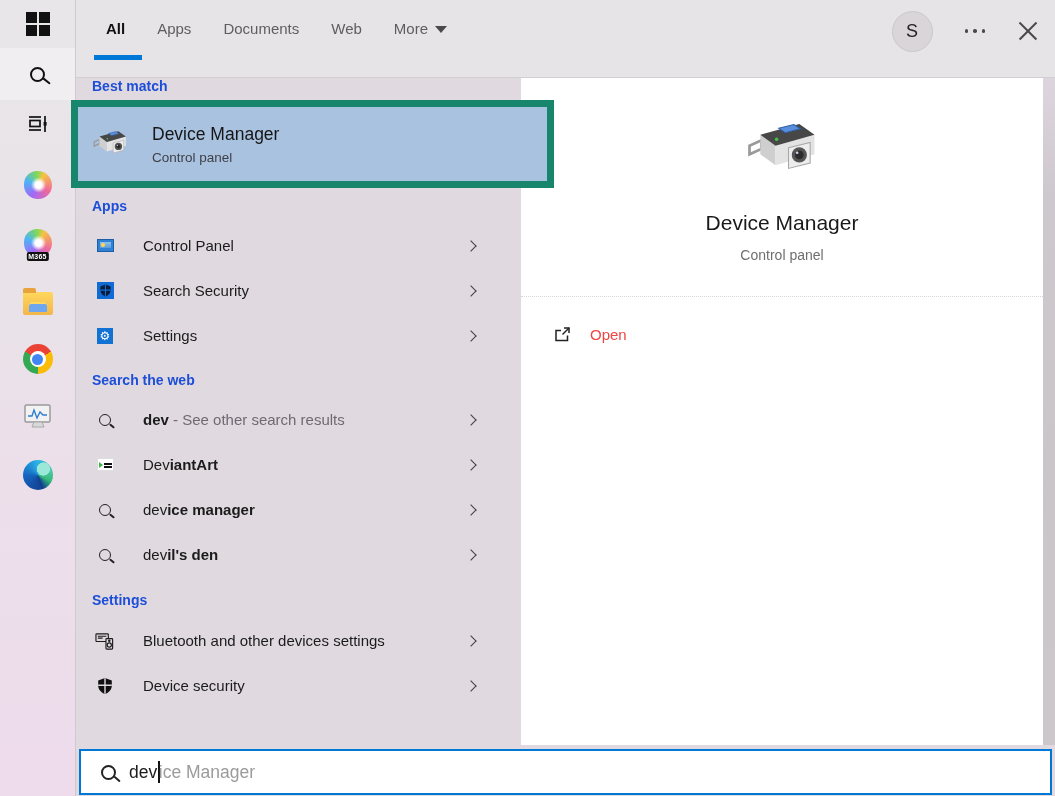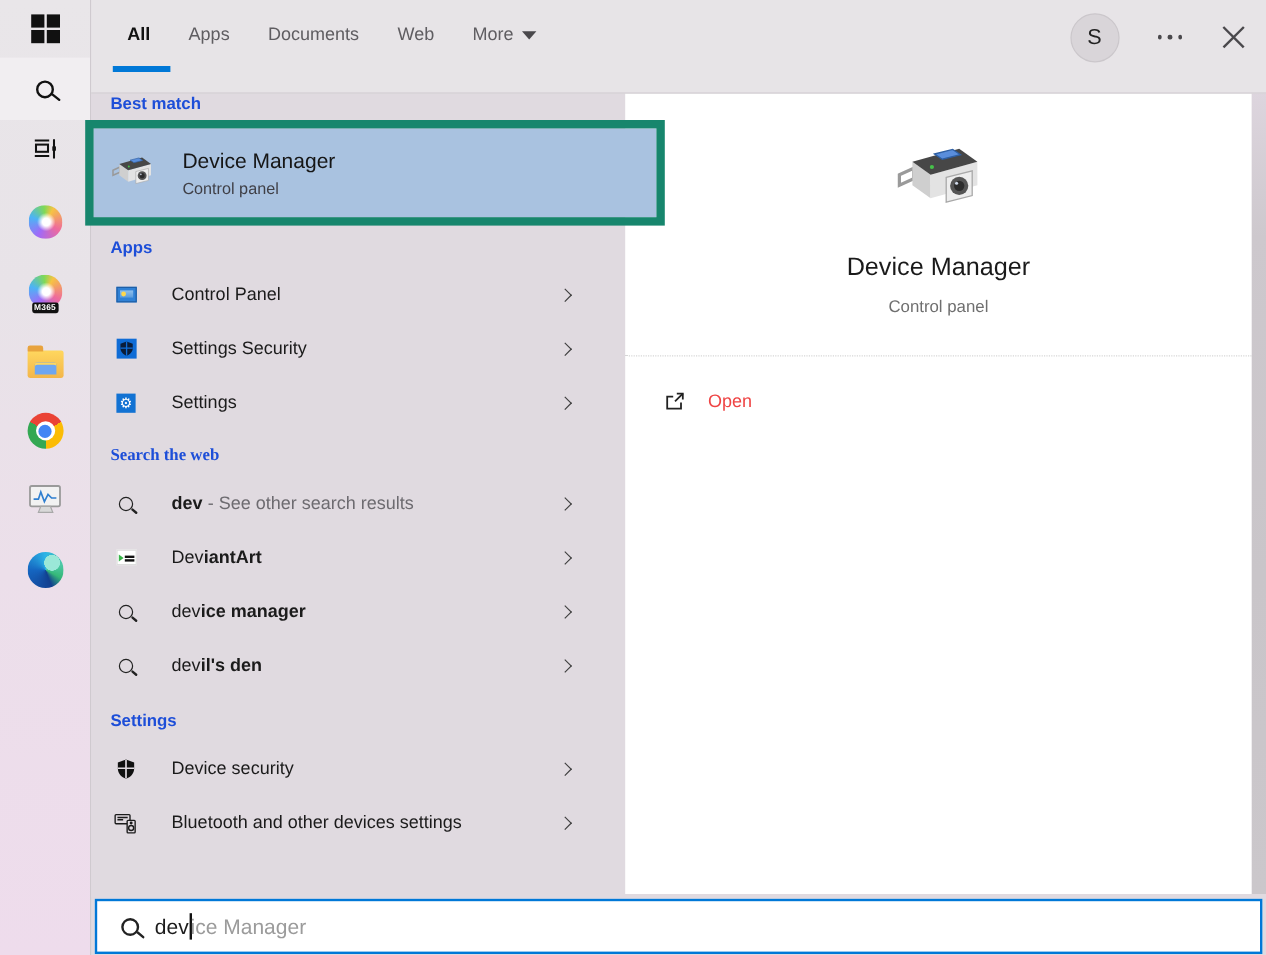--- a/index.html
+++ b/index.html
@@ -60,21 +60,21 @@
   .close-x::before,.close-x::after{content:"";position:absolute;left:-1px;top:10px;width:24px;height:1.8px;background:#4a484c;}
   .close-x::before{transform:rotate(45deg);}
   .close-x::after{transform:rotate(-45deg);}
 
   
   .results{position:absolute;left:0;top:62px;width:445px;bottom:48px;background:var(--results-bg);}
   .sec-header{font-size:14px;font-weight:bold;color:#1d4ed8;margin:0 0 0 16px;height:18px;line-height:18px;}
   .h-bm{margin-top:15px;}
   .bm-spacer{height:92px;}
   .h-apps{margin-top:10px;margin-bottom:8px;}
-  .h-web{margin-top:13px;margin-bottom:8px;font-family:Liberation Serif, serif;}
+  .h-web{margin-top:13px;margin-bottom:8px;}
   .h-set{margin-top:14px;margin-bottom:9px;}
   .row{height:45px;display:flex;align-items:center;padding-left:19px;position:relative;cursor:pointer;}
   .row .icon-box{width:20px;height:20px;display:flex;align-items:center;justify-content:center;flex:0 0 auto;}
   .row .lbl{margin-left:28px;font-size:15px;color:var(--ink);white-space:nowrap;}
   .lbl .typed{font-weight:normal;}
   .lbl .rest{font-weight:bold;}
   .row.first-web .typed{font-weight:bold;}
   .row.first-web .rest{font-weight:normal;color:#6d6b70;}
   .chev{position:absolute;right:46px;top:50%;width:8px;height:8px;border-top:1.7px solid #3f3f3f;border-right:1.7px solid #3f3f3f;transform:translateY(-50%) rotate(45deg);}
   .mag-sm{width:12px;height:12px;border:1.9px solid #222;border-radius:50%;position:relative;}
@@ -222,21 +222,21 @@
         <span class="chev"></span>
       </div>
       <div class="row">
         <span class="icon-box">
           <svg width="17" height="17" viewBox="0 0 17 17">
             <rect width="17" height="17" fill="#0f6cd6"></rect>
             <path d="M8.5 2.6 L13.6 4.4 V8 C13.6 11.2 11.4 13.3 8.5 14.4 C5.6 13.3 3.4 11.2 3.4 8 V4.4 Z" fill="#0a1c38"></path>
             <path d="M8.5 2.6 V14.4 M3.4 8.1 H13.6" stroke="#0f6cd6" stroke-width="1.1"></path>
           </svg>
         </span>
-        <span class="lbl">Settings Security</span>
+        <span class="lbl">Search Security</span>
         <span class="chev"></span>
       </div>
       <div class="row">
         <span class="icon-box">
             <span class="tile tile-settings">⚙</span>
           </span>
         <span class="lbl">Settings</span>
         <span class="chev"></span>
       </div>
 
@@ -264,50 +264,50 @@
       </div>
       <div class="row">
         <span class="icon-box">
             <span class="mag-sm"></span>
           </span>
         <span class="lbl"><span class="typed">dev</span><span class="rest">il's den</span></span>
         <span class="chev"></span>
       </div>
 
       <div class="sec-header h-set">Settings</div>
+      <div class="row">
+        <span class="icon-box">
+          <svg width="21" height="21" viewBox="0 0 21 21">
+            <g fill="none" stroke="#1b1b1b" stroke-width="1.2">
+              <rect x="1" y="3.5" width="13" height="8" rx="0.8"></rect>
+              <path d="M3 6 h9 M3 8 h5"></path>
+              <rect x="11.5" y="8.5" width="7" height="11" rx="0.8" fill="#e0dae0"></rect>
+              <circle cx="15" cy="15.2" r="2.2"></circle>
+              <circle cx="15" cy="10.8" r="0.7"></circle>
+            </g>
+          </svg>
+        </span>
+        <span class="lbl">Bluetooth and other devices settings</span>
+        <span class="chev"></span>
+      </div>
       <div class="row">
         <span class="icon-box">
           <svg width="18" height="18" viewBox="0 0 18 18">
             <defs>
                 <clipPath id="shieldclip">
                   <path d="M9 1 L15.8 3.4 V8.4 C15.8 12.6 12.8 15.6 9 17 C5.2 15.6 2.2 12.6 2.2 8.4 V3.4 Z"></path>
                 </clipPath>
               </defs>
             <path d="M9 1 L15.8 3.4 V8.4 C15.8 12.6 12.8 15.6 9 17 C5.2 15.6 2.2 12.6 2.2 8.4 V3.4 Z" fill="#111"></path>
             <g clip-path="url(#shieldclip)">
                 <path d="M9 0 V18 M0 8.2 H18" stroke="#e0dae0" stroke-width="1.4"></path>
               </g>
           </svg>
         </span>
         <span class="lbl">Device security</span>
-        <span class="chev"></span>
-      </div>
-      <div class="row">
-        <span class="icon-box">
-          <svg width="21" height="21" viewBox="0 0 21 21">
-            <g fill="none" stroke="#1b1b1b" stroke-width="1.2">
-              <rect x="1" y="3.5" width="13" height="8" rx="0.8"></rect>
-              <path d="M3 6 h9 M3 8 h5"></path>
-              <rect x="11.5" y="8.5" width="7" height="11" rx="0.8" fill="#e0dae0"></rect>
-              <circle cx="15" cy="15.2" r="2.2"></circle>
-              <circle cx="15" cy="10.8" r="0.7"></circle>
-            </g>
-          </svg>
-        </span>
-        <span class="lbl">Bluetooth and other devices settings</span>
         <span class="chev"></span>
       </div>
 
       <div class="bm-item">
         <svg class="dm-icon" width="38" height="34" viewBox="0 0 72 64">
           <polygon points="6,28 17,23 17,31 6,36" fill="none" stroke="#9a9a9a" stroke-width="2.5"></polygon>
           <polygon points="16,18 30,28 30,46 16,36" fill="#cfcfcf"></polygon>
           <polygon points="30,28 66,18 66,36 30,46" fill="#e3e3e3"></polygon>
           <polygon points="16,18 52,8 66,18 30,28" fill="#474747"></polygon>
           <polygon points="33,12 47,8.5 53,12.5 39,16" fill="#5a8edc" stroke="#2e5fa3" stroke-width="1"></polygon>

